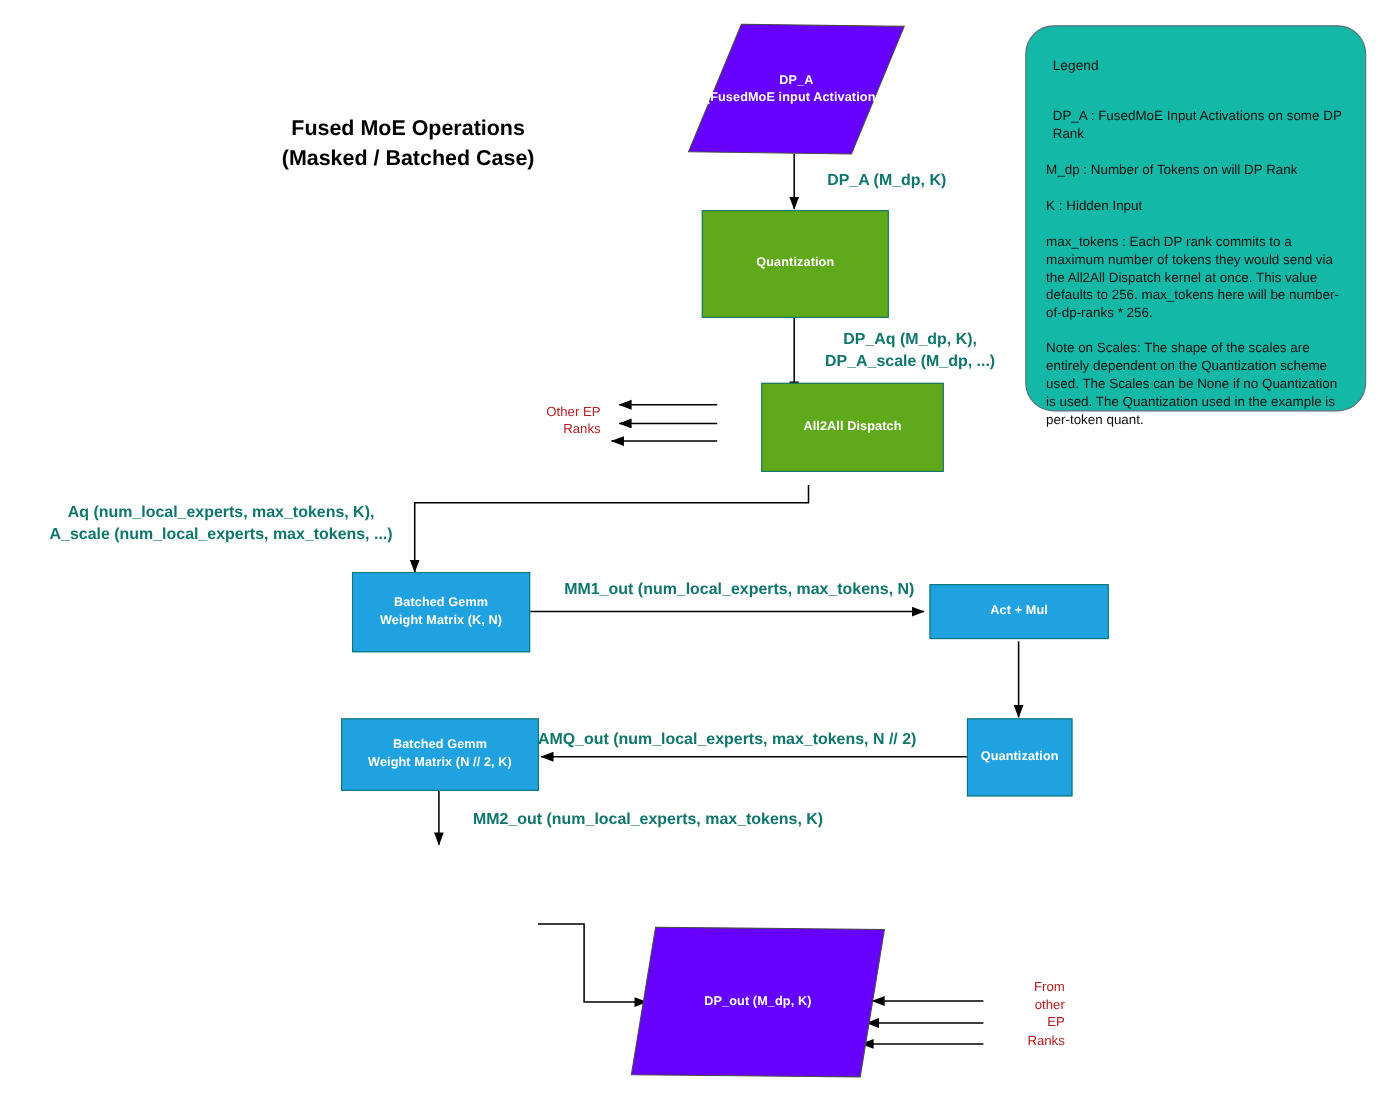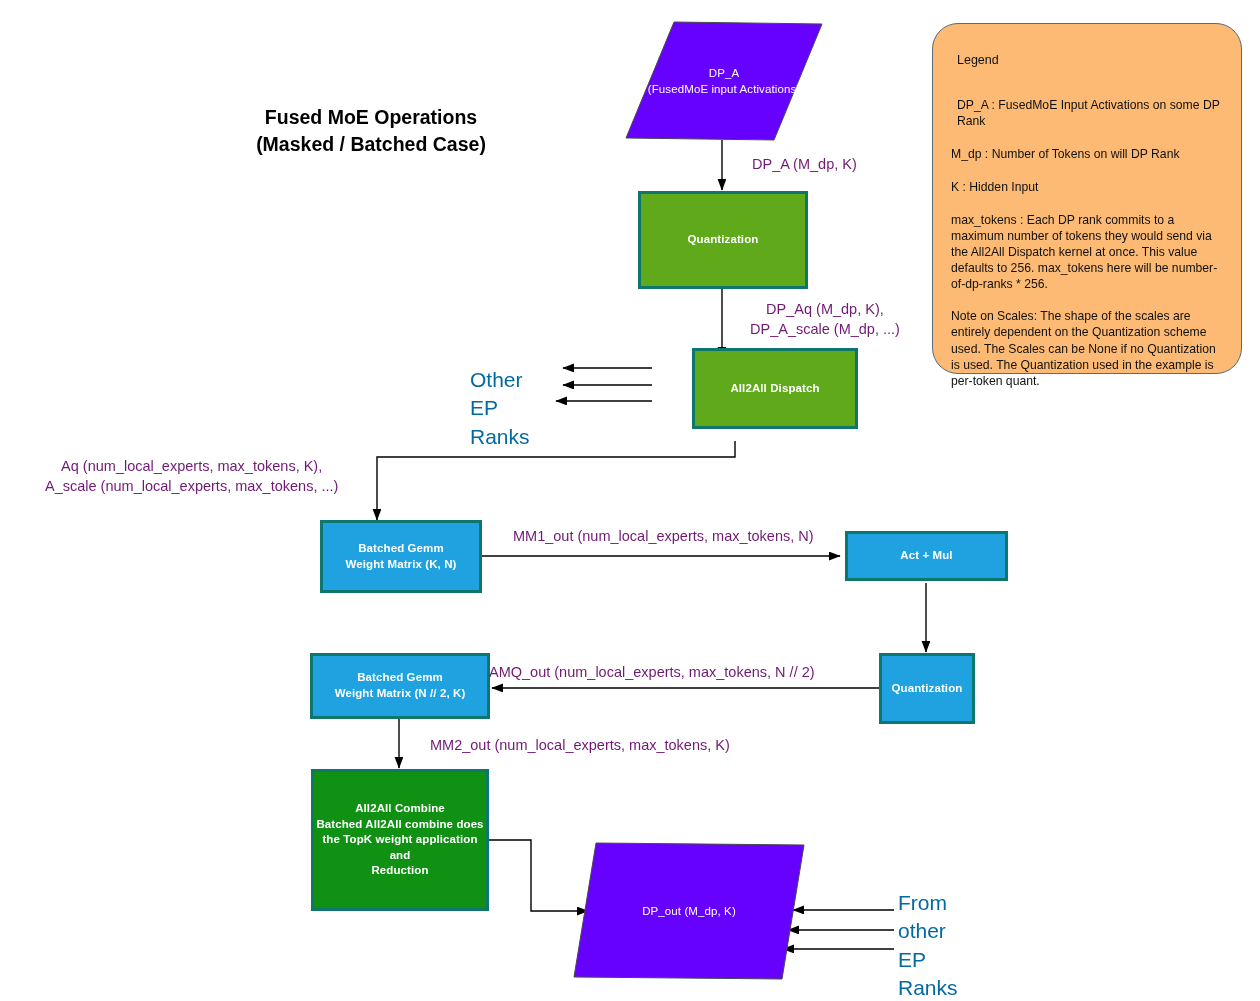--- a/index.html
+++ b/index.html
@@ -30,21 +30,21 @@
     box-sizing: border-box;
     display: flex;
     align-items: center;
     justify-content: center;
     text-align: center;
     color: #ffffff;
     font-size: 11.5px;
     font-weight: bold;
     line-height: 1.35;
     letter-spacing: 0.1px;
-    border: 3px solid #0f766e;
+    border: 1px solid #0f766e;
   }
   .node-green   { background: #5FA91A; }
   .node-blue    { background: #1FA2DF; }
   .node-dkgreen { background: #119113; }
 
   .para-wrap {
     position: absolute;
   }
   .para-wrap svg {
     position: absolute;
@@ -57,40 +57,41 @@
     left: 0;
     top: 0;
     width: 100%;
     height: 100%;
     display: flex;
     align-items: center;
     justify-content: center;
     text-align: center;
     color: #ffffff;
     font-size: 11.5px;
-    font-weight: normal;
+    font-weight: bold;
     line-height: 1.4;
     letter-spacing: 0.1px;
   }
 
   .edge-label {
     position: absolute;
-    color: #701a75;
+    color: #0f766e;
     font-size: 14.5px;
     line-height: 1.35;
     white-space: pre;
+    font-weight: bold;
   }
   .edge-label.center { text-align: center; }
 
   .plain-label {
     position: absolute;
-    color: #0369a1;
-    font-size: 21px;
+    color: #b91c1c;
+    font-size: 12px;
     line-height: 1.35;
-    text-align: left;
+    text-align: right;
     white-space: pre;
   }
 
   #title {
     position: absolute;
     left: 196px;
     top: 104px;
     width: 350px;
     text-align: center;
     font-size: 19.5px;
@@ -100,21 +101,21 @@
     white-space: pre;
   }
 
   #legend {
     position: absolute;
     left: 932px;
     top: 23px;
     width: 310px;
     height: 351px;
     box-sizing: border-box;
-    background: #fdba74;
+    background: #14b8a6;
     border: 1px solid #5b6b78;
     border-radius: 26px;
     padding: 28px 16px 10px 18px;
     color: #111111;
     font-size: 12.2px;
     line-height: 1.32;
   }
   #legend .legend-title {
     font-size: 12.5px;
     margin-left: 6px;
@@ -202,26 +203,20 @@
 
   <div class="node node-blue" style="left:879px; top:653px; width:96px; height:71px;">
     <span style="white-space: pre-line;">Quantization</span>
   </div>
 
   <div class="node node-blue" style="left:310px; top:653px; width:180px; height:66px;">
     <span style="white-space: pre-line;">Batched Gemm
 Weight Matrix (N // 2, K)</span>
   </div>
 
-  <div class="node node-dkgreen" style="left:311px; top:769px; width:178px; height:142px;">
-    <span style="white-space: pre-line;">All2All Combine
-Batched All2All combine does
-the TopK weight application and
-Reduction</span>
-  </div>
 
   <div class="para-wrap" style="left:574px; top:843px; width:230px; height:137px;">
     <svg width="230" height="137" viewBox="0 0 230 137">
       <polygon points="22,0 230,2 208,136 0,134" fill="#6600FF" stroke="#4a4a4a" stroke-width="1"></polygon>
     </svg>
     <div class="para-label" style="white-space: pre-line;">DP_out (M_dp, K)</div>
   </div>
 
   <div class="edge-label" style="left: 752px; top: 155px; white-space: pre-line;">DP_A (M_dp, K)</div>
 

